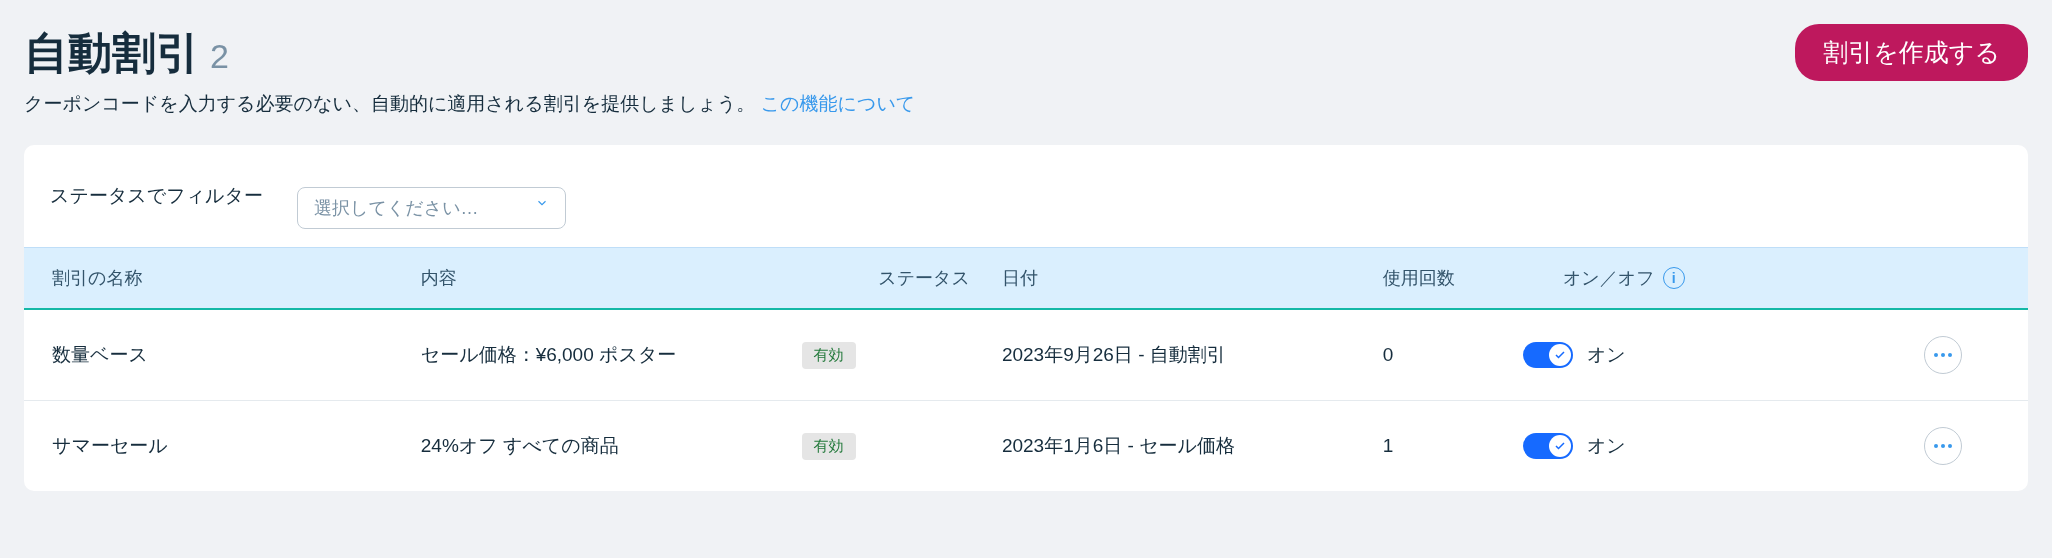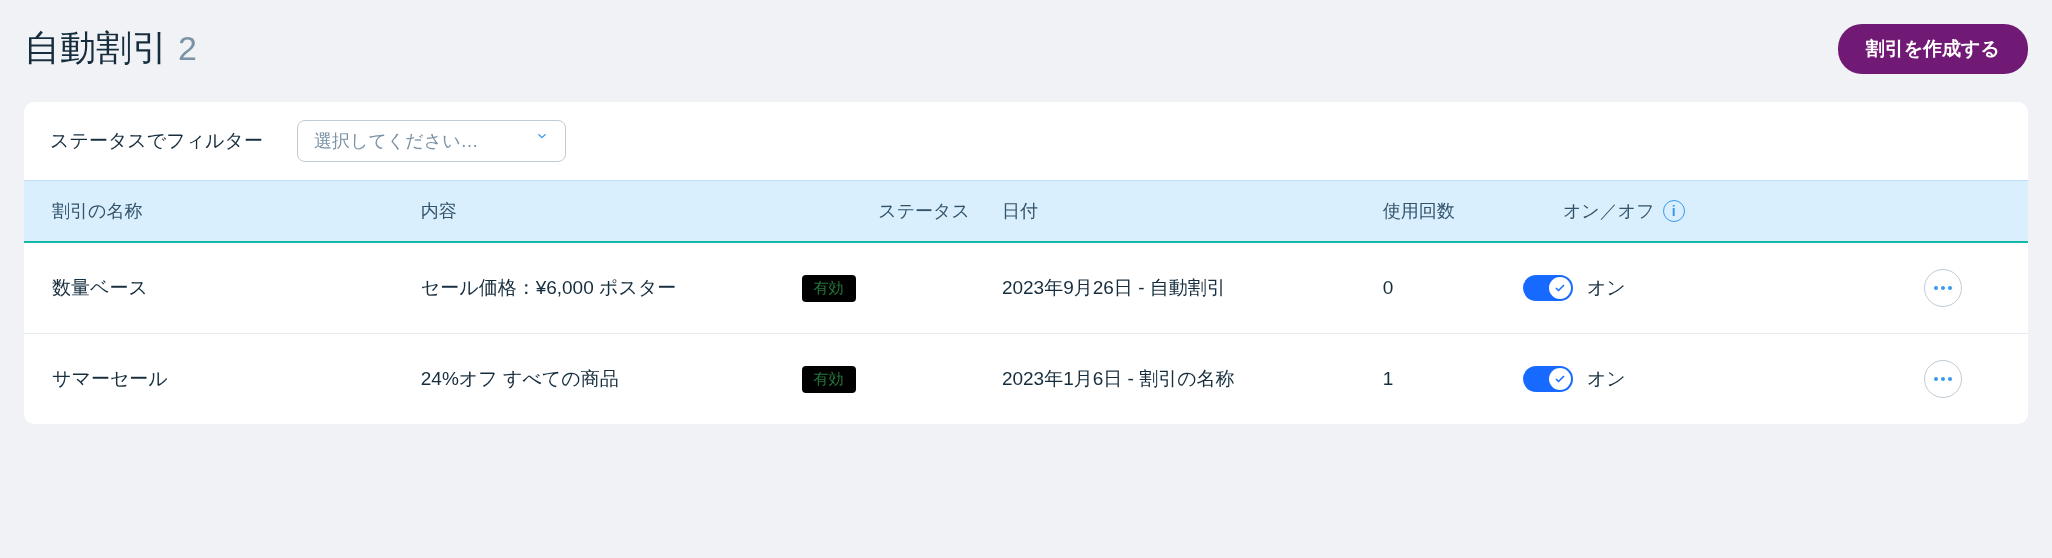--- a/index.html
+++ b/index.html
@@ -19,22 +19,22 @@
       margin-bottom: 28px;
     }
 
     .title-row {
       display: flex;
       align-items: baseline;
       gap: 10px;
     }
 
     .page-title {
-      font-size: 36px;
-      font-weight: 400;
+      font-size: 44px;
+      font-weight: 700;
       color: #162d3d;
     }
 
     .count-badge {
       font-size: 34px;
       color: #7a92a5;
       font-weight: 400;
     }
 
     .subtitle-row {
@@ -43,27 +43,27 @@
       color: #162d3d;
     }
 
     .learn-more {
       color: #3899ec;
       text-decoration: none;
       cursor: pointer;
     }
 
     .create-btn {
-      background: #701a75;
+      background: #be185d;
       color: #fff;
       border: none;
       border-radius: 24px;
       padding: 12px 28px;
-      font-size: 19px;
-      font-weight: 700;
+      font-size: 25px;
+      font-weight: 400;
       cursor: pointer;
     }
 
     .panel {
       background: #fff;
       border-radius: 10px;
       overflow: hidden;
     }
 
     .filter-bar {
@@ -81,20 +81,21 @@
     .filter-select {
       display: inline-flex;
       gap: 56px;
       border: 1px solid #c1cbd4;
       border-radius: 8px;
       padding: 8px 16px;
       color: #7a92a5;
       font-size: 18px;
       cursor: pointer;
       background: #fff;
+      margin-top: 24px;
     }
 
     .chevron-down {
       width: 14px;
       height: 14px;
       stroke: #3899ec;
       stroke-width: 2;
       fill: none;
     }
 
@@ -140,21 +141,21 @@
 
     td {
       padding: 26px 16px;
       font-size: 19px;
       color: #162d3d;
       vertical-align: middle;
     }
 
     .status-badge {
       display: inline-block;
-      background: #000000;
+      background: #e5e5e5;
       color: #247a3c;
       font-size: 15px;
       padding: 4px 12px;
       border-radius: 4px;
     }
 
     .toggle-cell { display: flex; align-items: flex-end; gap: 14px; }
 
     .toggle {
       width: 50px;
@@ -205,20 +206,24 @@
     .col-more   { width: 6%; text-align: right; }
   </style>
 </head>
 <body>
 
 <div class="header">
   <div>
     <div class="title-row">
       <h1 class="page-title">自動割引</h1>
       <span class="count-badge">2</span>
+    </div>
+    <div class="subtitle-row">
+      <span>クーポンコードを入力する必要のない、自動的に適用される割引を提供しましょう。</span>
+      <a class="learn-more">この機能について</a>
     </div>
   </div>
   <button class="create-btn">割引を作成する</button>
 </div>
 
 <div class="panel">
   <div class="filter-bar">
     <span class="filter-label">ステータスでフィルター</span>
     <div class="filter-select">
       <span>選択してください…</span>
@@ -271,21 +276,21 @@
                 <span class="dot"></span>
                 <span class="dot"></span>
             </div>
           </div>
         </td>
       </tr>
       <tr>
         <td>サマーセール</td>
         <td>24%オフ すべての商品</td>
         <td><span class="status-badge">有効</span></td>
-        <td>2023年1月6日 - 割引の名称</td>
+        <td>2023年1月6日 - セール価格</td>
         <td>1</td>
         <td>
           <div class="toggle-cell">
             <div class="toggle">
               <div class="toggle-knob">
                 <svg class="check-icon" viewBox="0 0 24 24">
                     <polyline points="20 6 9 17 4 12"></polyline>
                   </svg>
               </div>
             </div>

